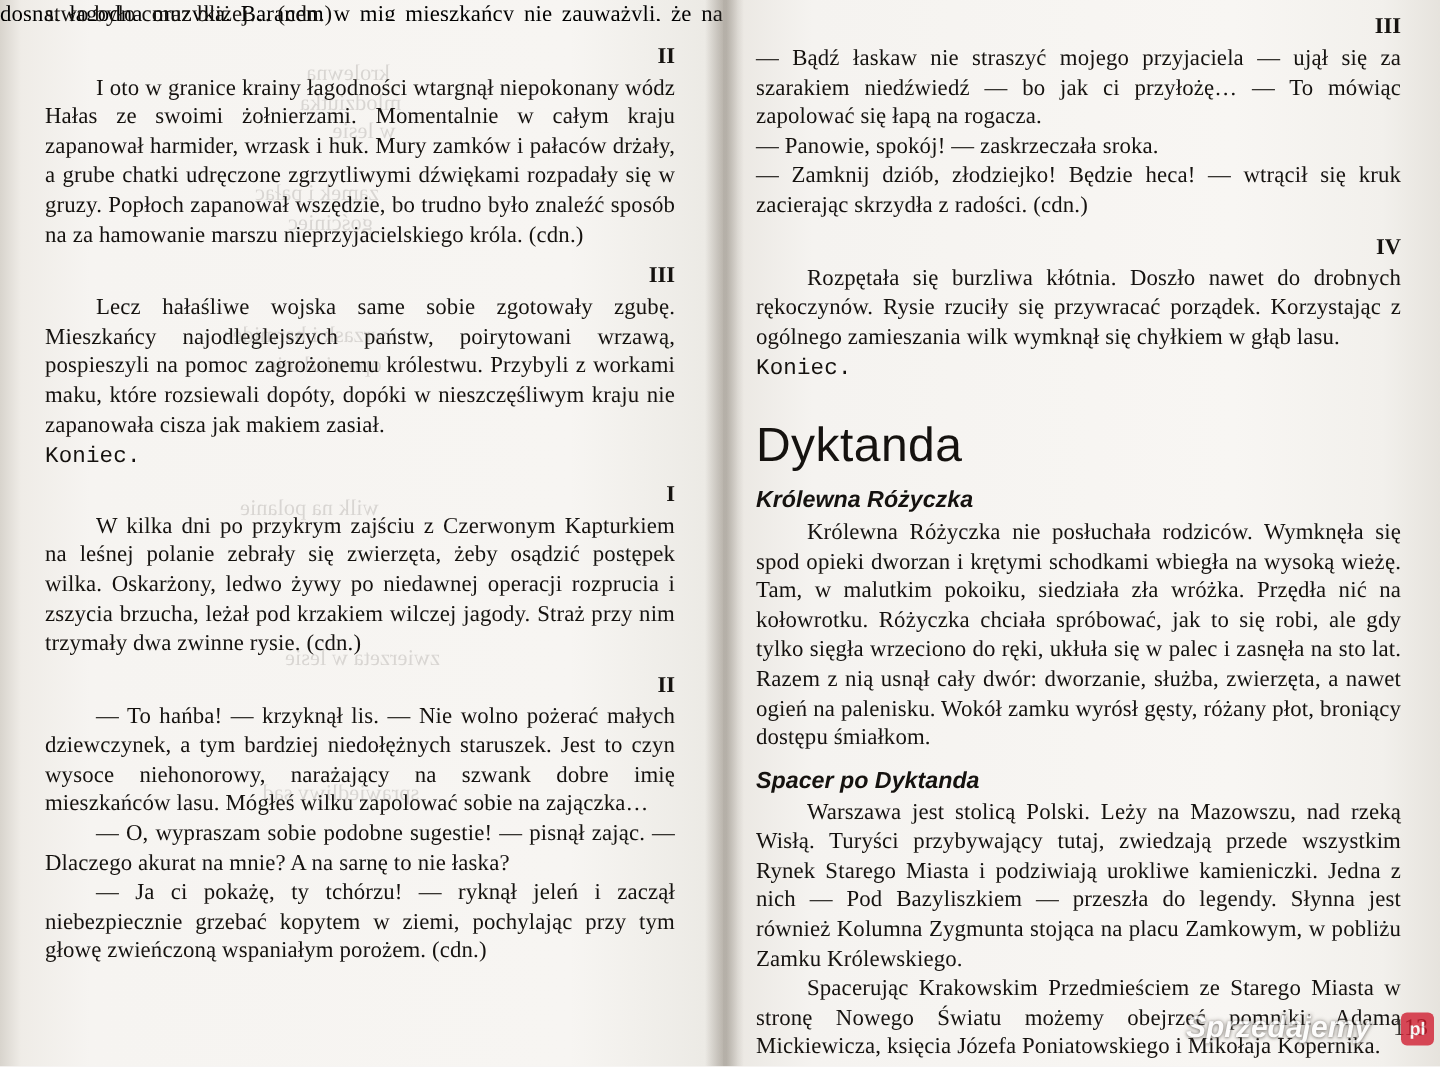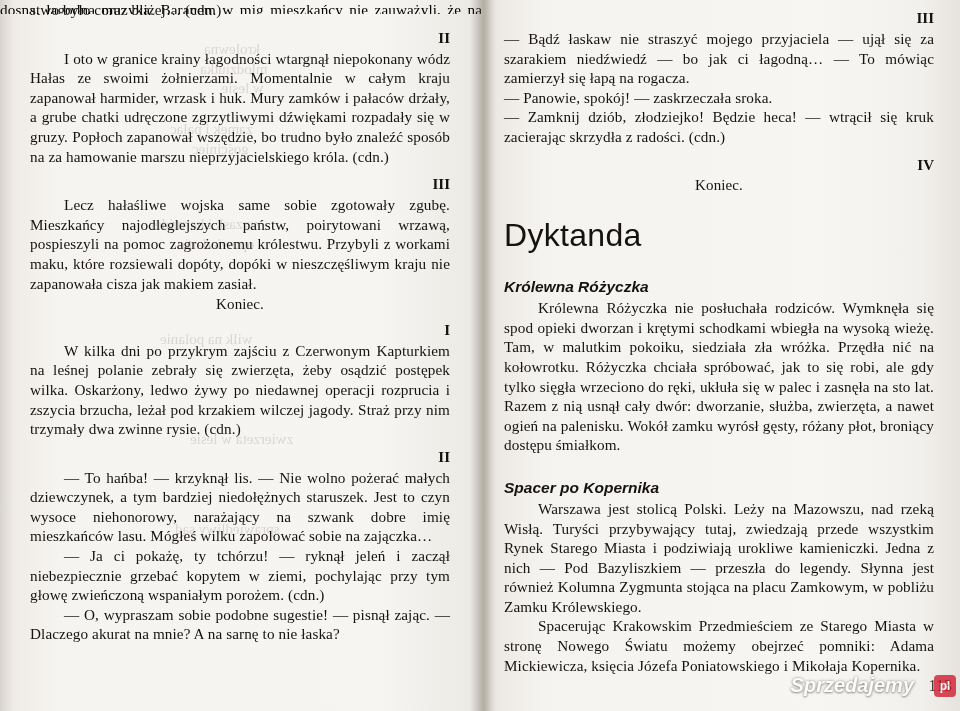--- a/index.html
+++ b/index.html
@@ -80,30 +80,31 @@
     font-family: "Liberation Sans", sans-serif;
   }
   .big-title {
     margin: 22px 0 10px 0;
     font-size: 32px;
     font-weight: normal;
     font-family: "Liberation Sans", sans-serif;
     letter-spacing: 0.3px;
   }
   .sub-title {
-    margin: 24px 0 2px 0;
+    margin: 10px 0 2px 0;
     font-size: 15.5px;
     font-weight: bold;
     font-style: italic;
     font-family: "Liberation Sans", sans-serif;
   }
   .end-right {
-    text-align: center;
+    text-align: left;
     font-size: 15px;
     margin-top: 2px;
+    font-family: Liberation Mono, monospace;
   }
   .page-num {
     position: absolute;
     right: 8px;
     bottom: 16px;
     font-size: 16px;
     color: #3a3632;
     font-family: "Liberation Serif", serif;
   }
   
@@ -180,53 +181,54 @@
       <div class="num">III</div>
       <p class="indent">Lecz hałaśliwe wojska same sobie zgotowały zgubę. Mieszkańcy najodleglejszych państw, poirytowani wrzawą, pospieszyli na pomoc zagrożonemu królestwu. Przybyli z workami maku, które rozsiewali dopóty, dopóki w nieszczęśliwym kraju nie zapanowała cisza jak makiem zasiał.</p>
       <p class="end-right">Koniec.</p>
 
 
       <div class="num tight">I</div>
       <p class="indent">W kilka dni po przykrym zajściu z Czerwonym Kapturkiem na leśnej polanie zebrały się zwierzęta, żeby osądzić postępek wilka. Oskarżony, ledwo żywy po niedawnej operacji rozprucia i zszycia brzucha, leżał pod krzakiem wilczej jagody. Straż przy nim trzymały dwa zwinne rysie. (cdn.)</p>
 
       <div class="num">II</div>
       <p class="indent">— To hańba! — krzyknął lis. — Nie wolno pożerać małych dziewczynek, a tym bardziej niedołężnych staruszek. Jest to czyn wysoce niehonorowy, narażający na szwank dobre imię mieszkańców lasu. Mógłeś wilku zapolować sobie na zajączka…</p>
+      <p class="indent">— O, wypraszam sobie podobne sugestie! — pisnął zając. — Dlaczego akurat na mnie? A na sarnę to nie łaska?</p>
       <p class="indent">— Ja ci pokażę, ty tchórzu! — ryknął jeleń i zaczął niebezpiecznie grzebać kopytem w ziemi, pochylając przy tym głowę zwieńczoną wspaniałym porożem. (cdn.)</p>
-      <p class="indent">— O, wypraszam sobie podobne sugestie! — pisnął zając. — Dlaczego akurat na mnie? A na sarnę to nie łaska?</p>
     </div>
 
     <div class="ghost" style="left:200px; top:40px;">   krolewna
  mlodziutka
   w lesie</div>
     <div class="ghost" style="left:170px; top:120px;">  zamek i pałac
    gościniec</div>
     <div class="ghost" style="left:150px; top:215px;">  wrzask i harmider
    opowiadanie</div>
     <div class="ghost" style="left:160px; top:330px;">  wilk na polanie</div>
     <div class="ghost" style="left:190px; top:430px;">  zwierzeta w lesie</div>
     <div class="ghost" style="left:175px; top:520px;">   sprawiedliwy sad</div>
   </div>
 
   <div class="page-half right-half">
     <div class="col right-col">
 
       <div class="num" style="margin-top:6px">III</div>
-      <p>— Bądź łaskaw nie straszyć mojego przyjaciela — ujął się za szarakiem niedźwiedź — bo jak ci łagodną… — To mówiąc zamierzył się łapą na rogacza.</p>
+      <p>— Bądź łaskaw nie straszyć mojego przyjaciela — ujął się za szarakiem niedźwiedź — bo jak ci przyłożę… — To mówiąc zapolować się łapą na rogacza.</p>
       <p>— Panowie, spokój! — zaskrzeczała sroka.</p>
       <p>— Zamknij dziób, złodziejko! Będzie heca! — wtrącił się kruk zacierając skrzydła z radości. (cdn.)</p>
 
       <div class="num">IV</div>
+      <p class="indent">Rozpętała się burzliwa kłótnia. Doszło nawet do drobnych rękoczynów. Rysie rzuciły się przywracać porządek. Korzystając z ogólnego zamieszania wilk wymknął się chyłkiem w głąb lasu.</p>
       <p class="end-right">Koniec.</p>
 
       <div class="big-title">Dyktanda</div>
 
       <div class="sub-title">Królewna Różyczka</div>
       <p class="indent">Królewna Różyczka nie posłuchała rodziców. Wymknęła się spod opieki dworzan i krętymi schodkami wbiegła na wysoką wieżę. Tam, w malutkim pokoiku, siedziała zła wróżka. Przędła nić na kołowrotku. Różyczka chciała spróbować, jak to się robi, ale gdy tylko sięgła wrzeciono do ręki, ukłuła się w palec i zasnęła na sto lat. Razem z nią usnął cały dwór: dworzanie, służba, zwierzęta, a nawet ogień na palenisku. Wokół zamku wyrósł gęsty, różany płot, broniący dostępu śmiałkom.</p>
 
-      <div class="sub-title">Spacer po Kopernika</div>
+      <div class="sub-title">Spacer po Dyktanda</div>
       <p class="indent">Warszawa jest stolicą Polski. Leży na Mazowszu, nad rzeką Wisłą. Turyści przybywający tutaj, zwiedzają przede wszystkim Rynek Starego Miasta i podziwiają urokliwe kamieniczki. Jedna z nich — Pod Bazyliszkiem — przeszła do legendy. Słynna jest również Kolumna Zygmunta stojąca na placu Zamkowym, w pobliżu Zamku Królewskiego.</p>
       <p class="indent">Spacerując Krakowskim Przedmieściem ze Starego Miasta w stronę Nowego Światu możemy obejrzeć pomniki: Adama Mickiewicza, księcia Józefa Poniatowskiego i Mikołaja Kopernika.</p>
     </div>
 
     <div class="page-num">113</div>
 
     <div class="watermark">
       <span class="wm-text">Sprzedajemy</span>
       <span class="wm-badge">pl</span>
     </div>

